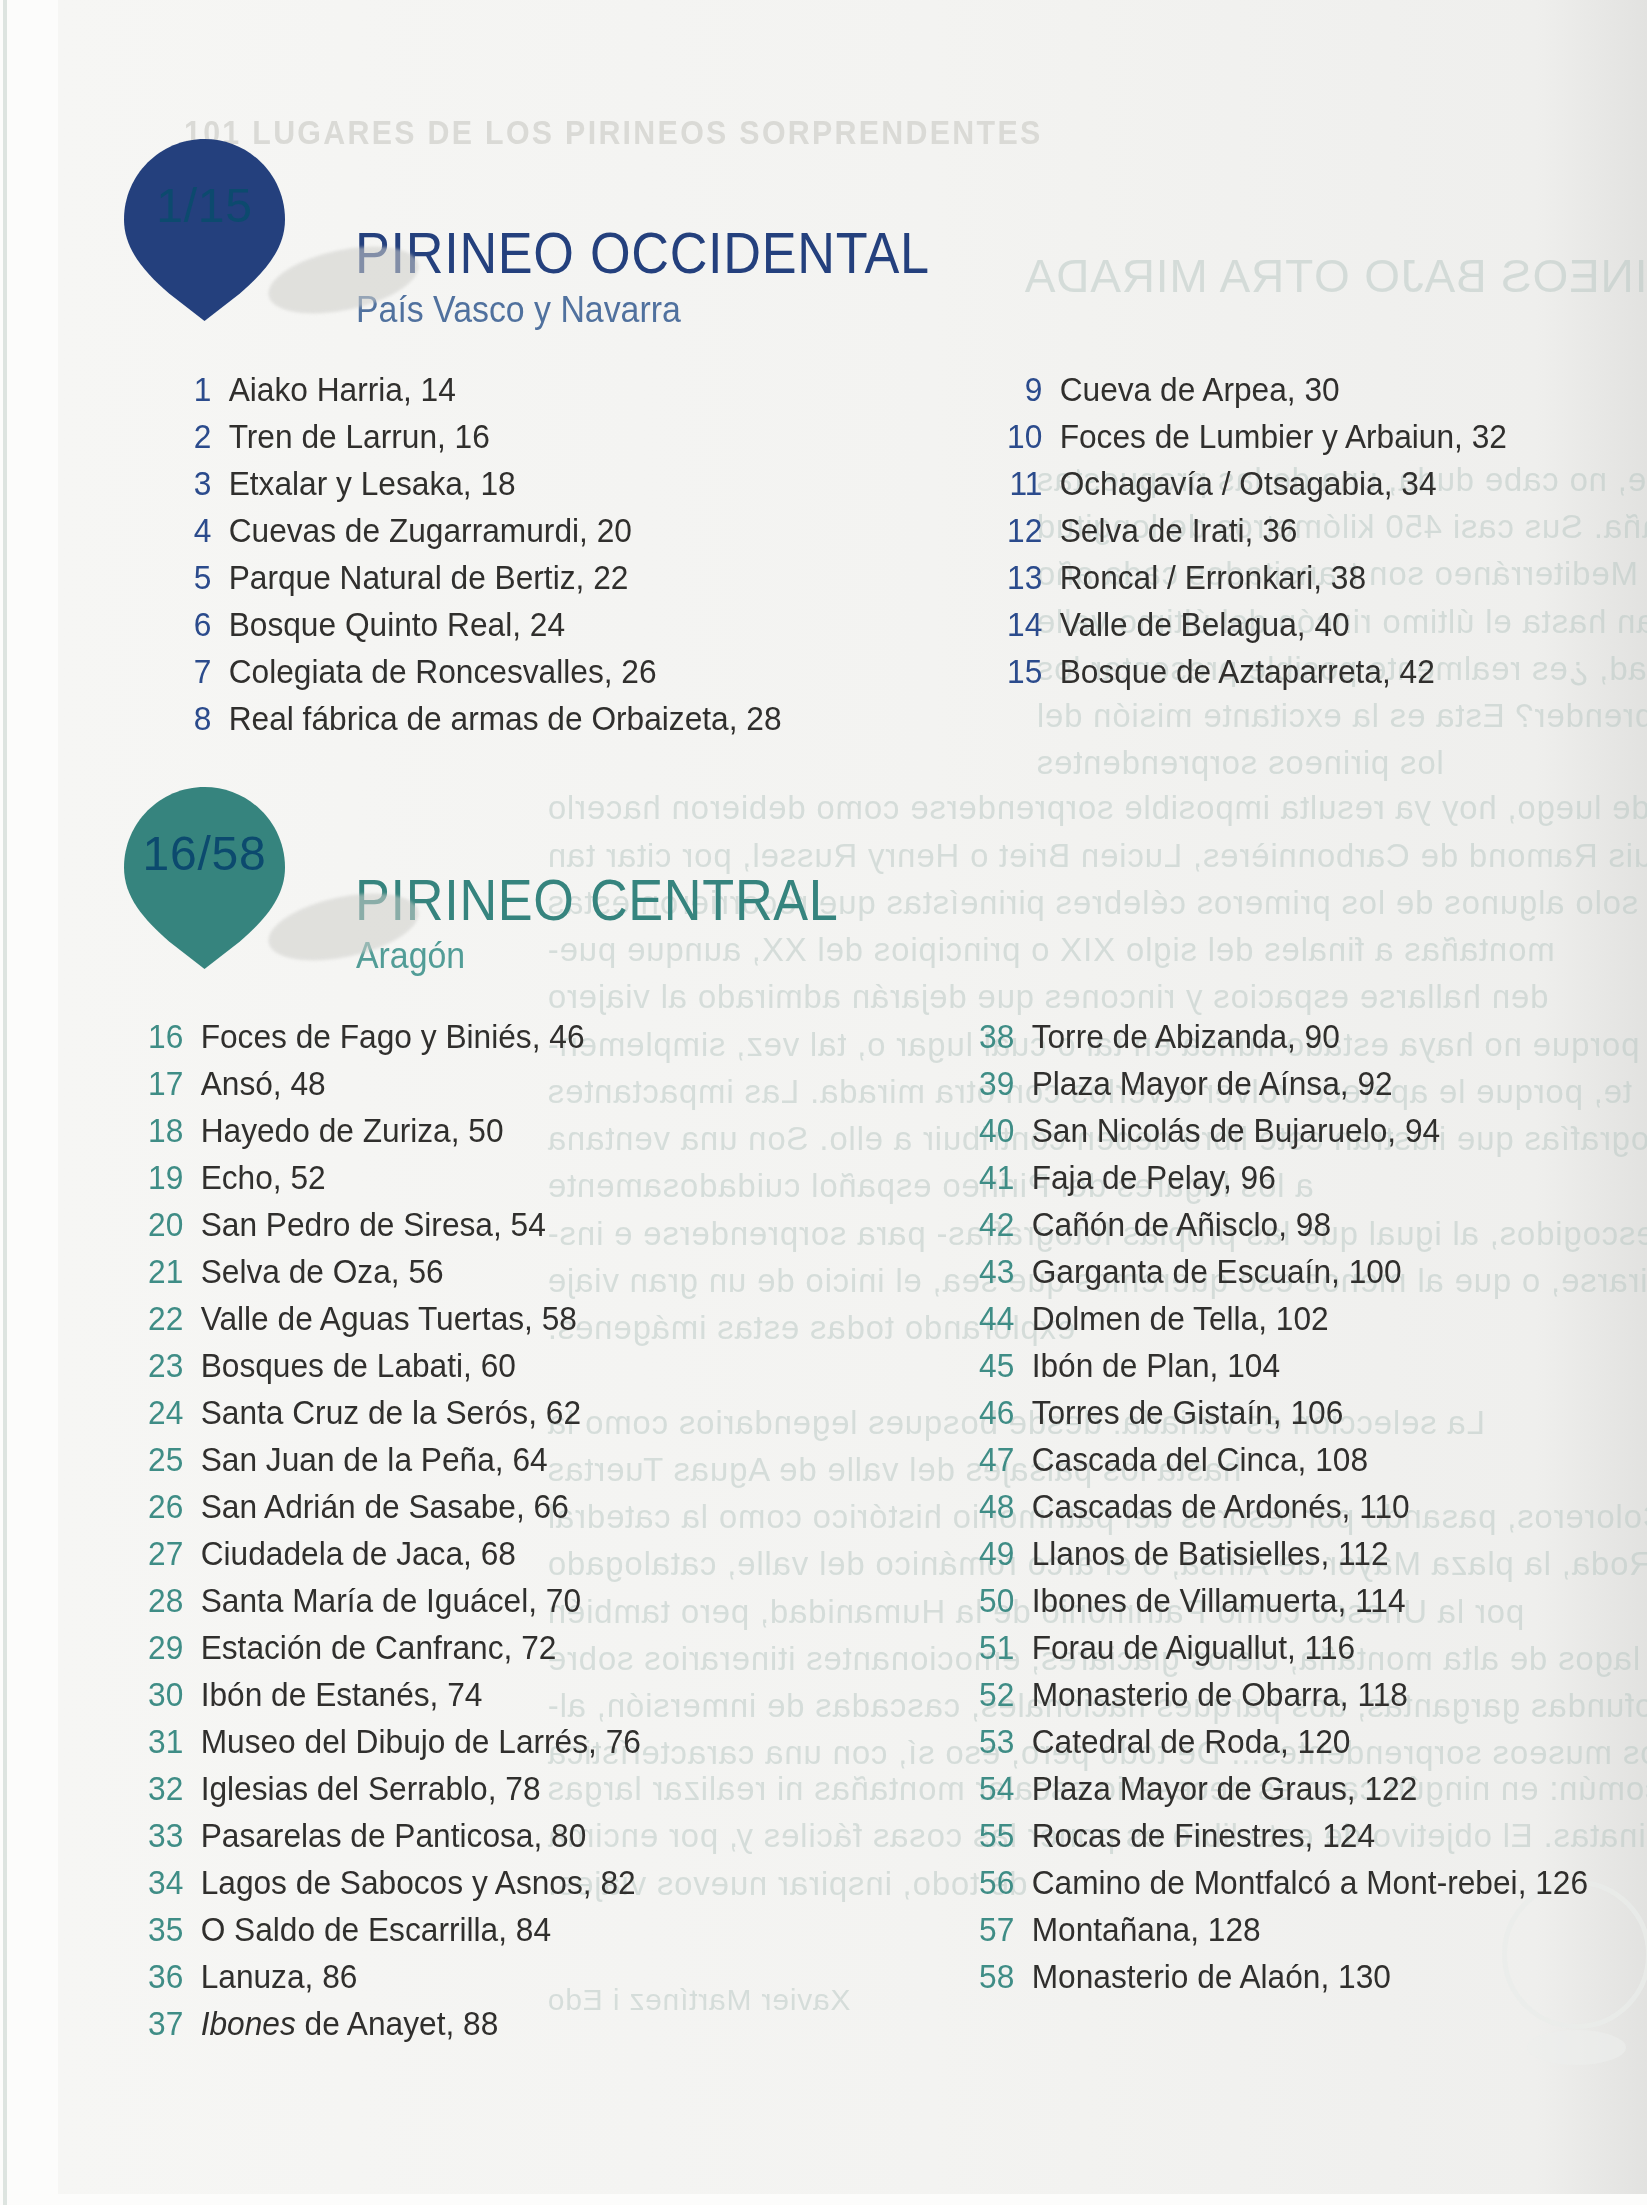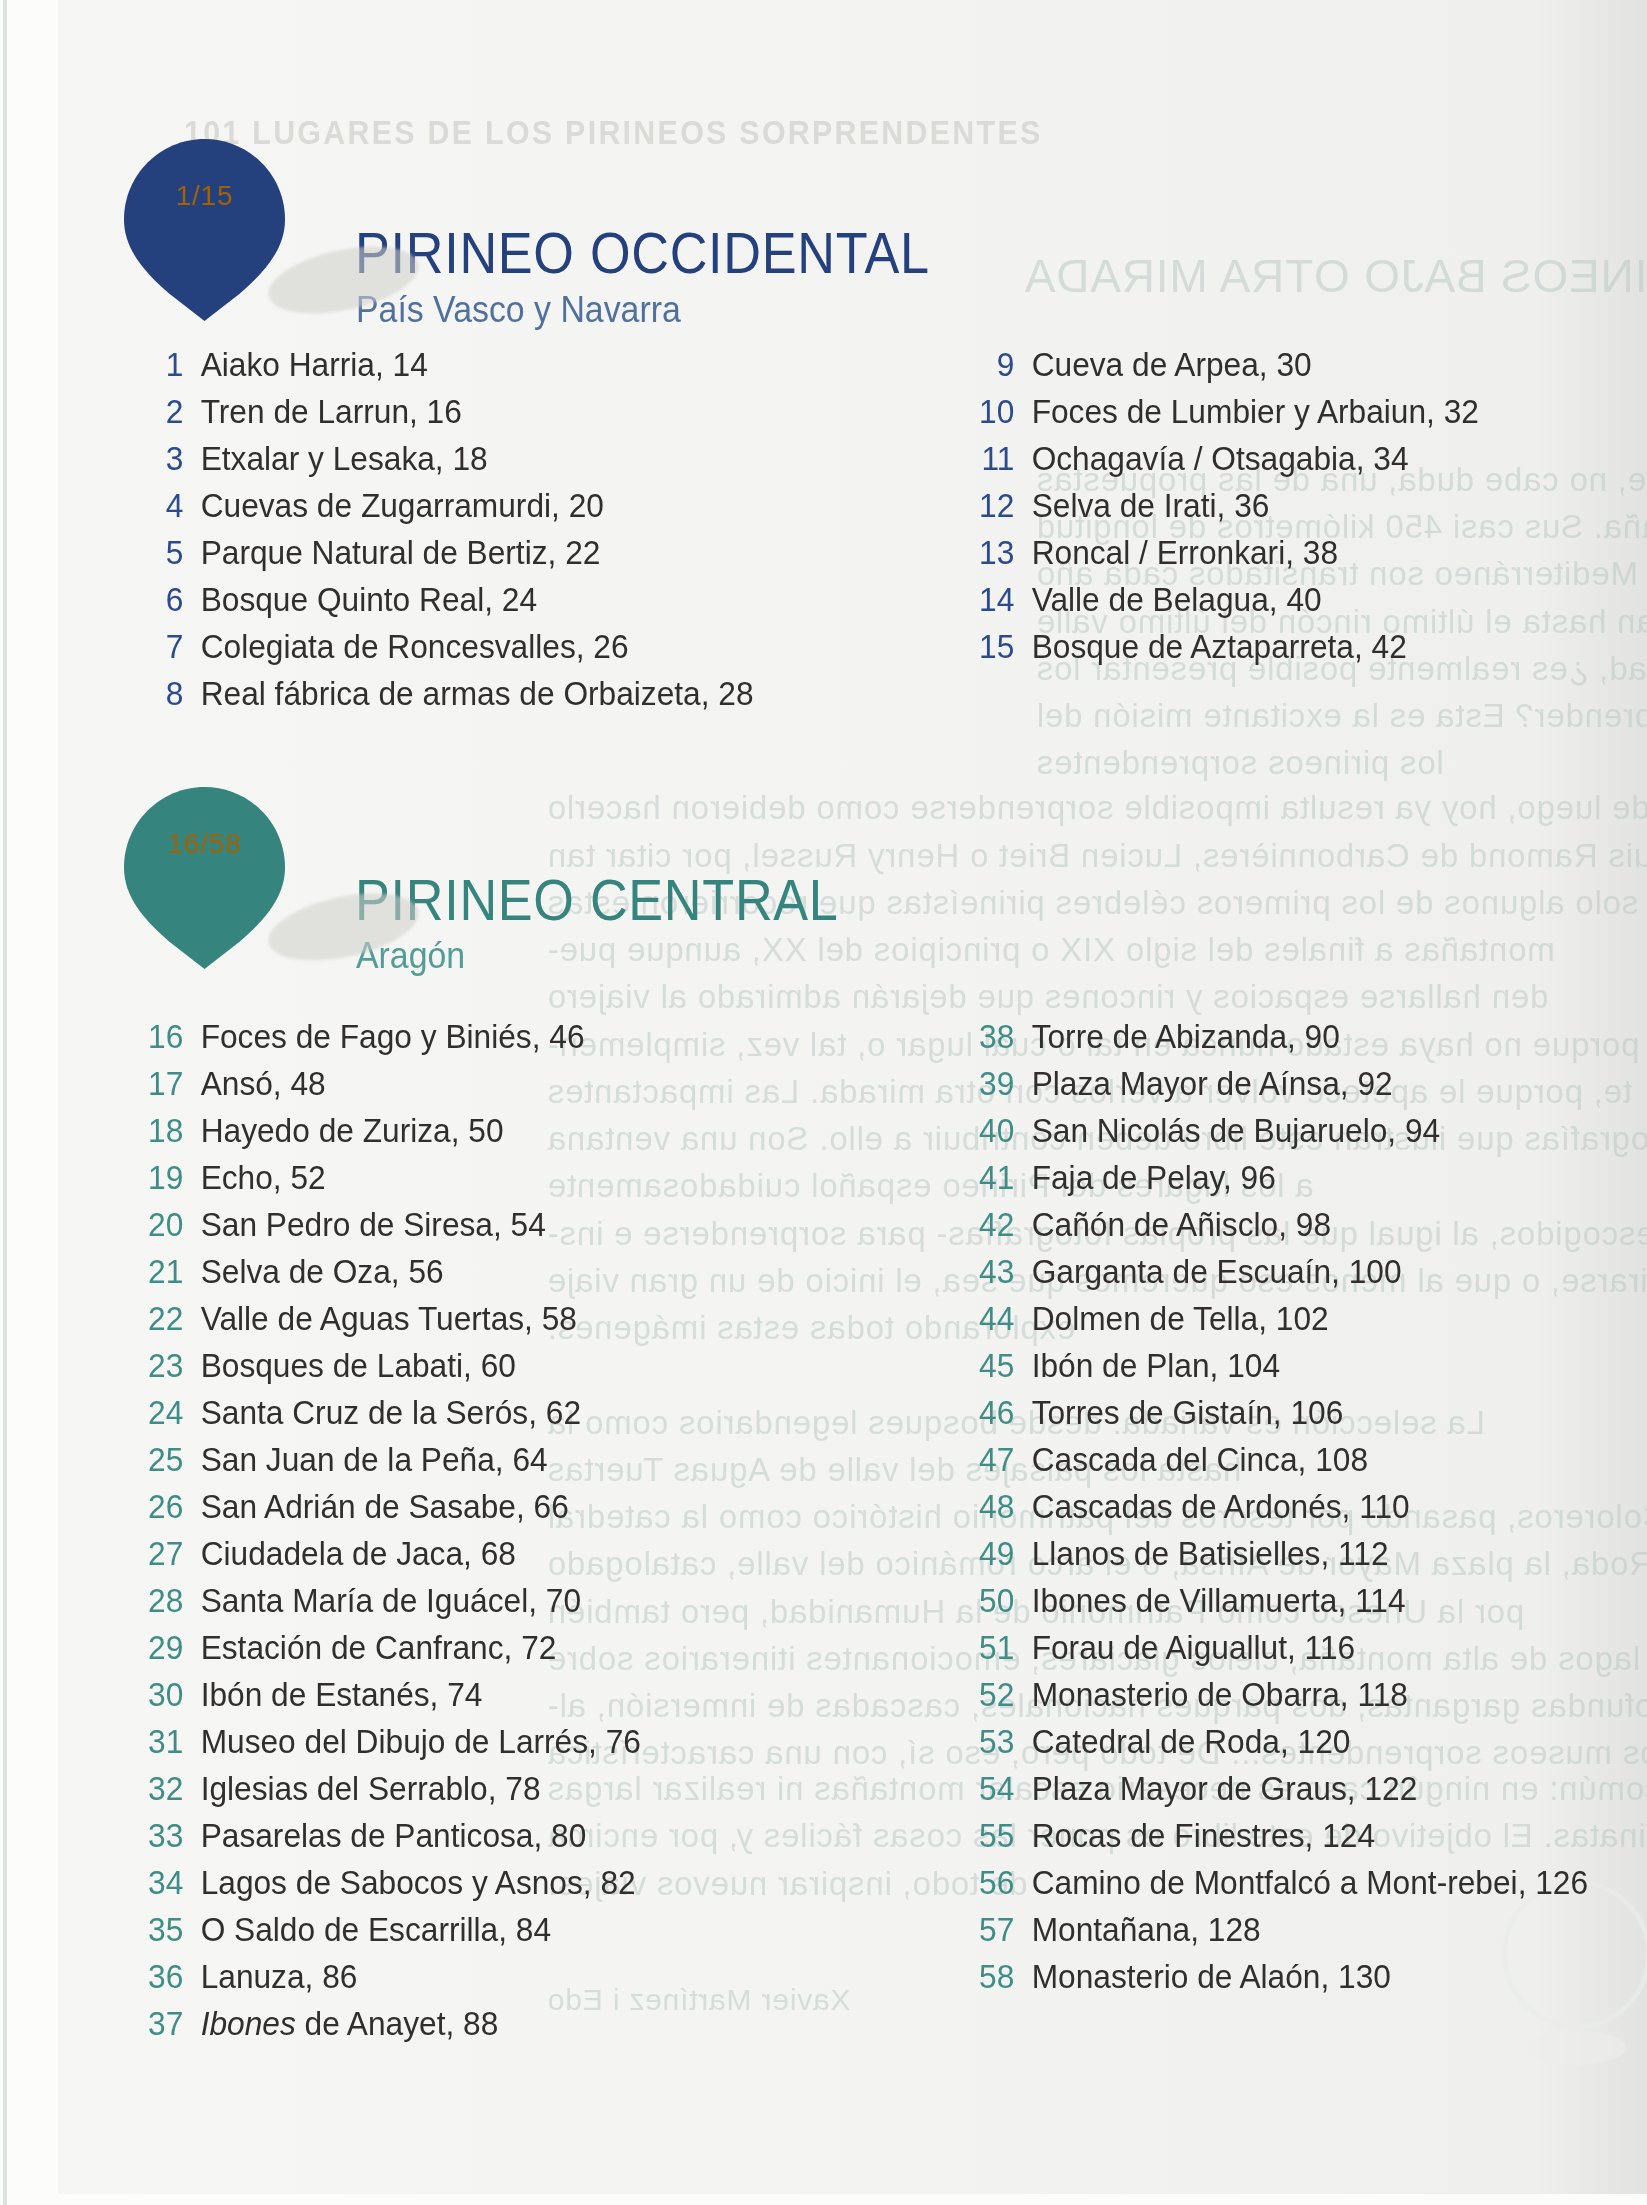--- a/index.html
+++ b/index.html
@@ -26,38 +26,38 @@
 
   
   .sec{position:absolute;left:0;top:0;width:100%;height:100%;z-index:3;}
   .pin{position:absolute;width:161px;height:182px;}
   .sec1 .pin{left:124px;top:139px;}
   .sec2 .pin{left:124px;top:787px;}
   .pin svg{display:block;width:161px;height:182px;}
   .sec1 .pin path{fill:var(--c-navy);}
   .sec2 .pin path{fill:var(--c-teal);}
   .pin-label{position:absolute;top:43px;left:0;width:100%;text-align:center;
-             color:#a16207;font-size:28px;line-height:1;letter-spacing:0.8px;}
+             color:#0c4a6e;font-size:48px;line-height:1;letter-spacing:0.8px;}
   .pin-shadow{position:absolute;width:153px;height:60px;border-radius:50%;
               background:var(--c-pin_shadow);opacity:.55;filter:blur(1.7px);transform:rotate(-12deg);z-index:2;}
   .sec1-shadow{left:267px;top:250px;}
   .sec2-shadow{left:267px;top:897px;}
 
   .sec-title{position:absolute;left:355px;margin:0;font-weight:400;font-size:58px;
              letter-spacing:0.8px;transform:scaleX(.90);transform-origin:0 0;white-space:nowrap;}
   .sec1 .sec-title{top:219px;color:var(--c-navy);}
   .sec2 .sec-title{top:866px;color:var(--c-teal);}
   .sec-sub{position:absolute;left:356px;margin:0;font-weight:400;font-size:36px;
            transform:scaleX(.94);transform-origin:0 0;white-space:nowrap;}
   .sec1 .sec-sub{top:289px;color:var(--c-subtitle_navy);}
   .sec2 .sec-sub{top:935px;color:var(--c-subtitle_teal);}
 
   
   .col{position:absolute;}
-  .sec1 .col{top:341px;}
+  .sec1 .col{top:366px;padding-left:28px;}
   .sec2 .col{top:1013px;}
   .colA{left:0;}
   .colB{left:831px;}
   .row{height:47px;line-height:47px;white-space:nowrap;font-size:33px;color:var(--c-text);
        transform:scaleX(.96);transform-origin:0 0;}
   .num{display:inline-block;width:191px;text-align:right;}
   .sec1 .num{color:var(--c-navy_number);}
   .sec2 .num{color:var(--c-teal_number);}
   .lab{margin-left:18px;}
   .lab i{font-style:italic;}

